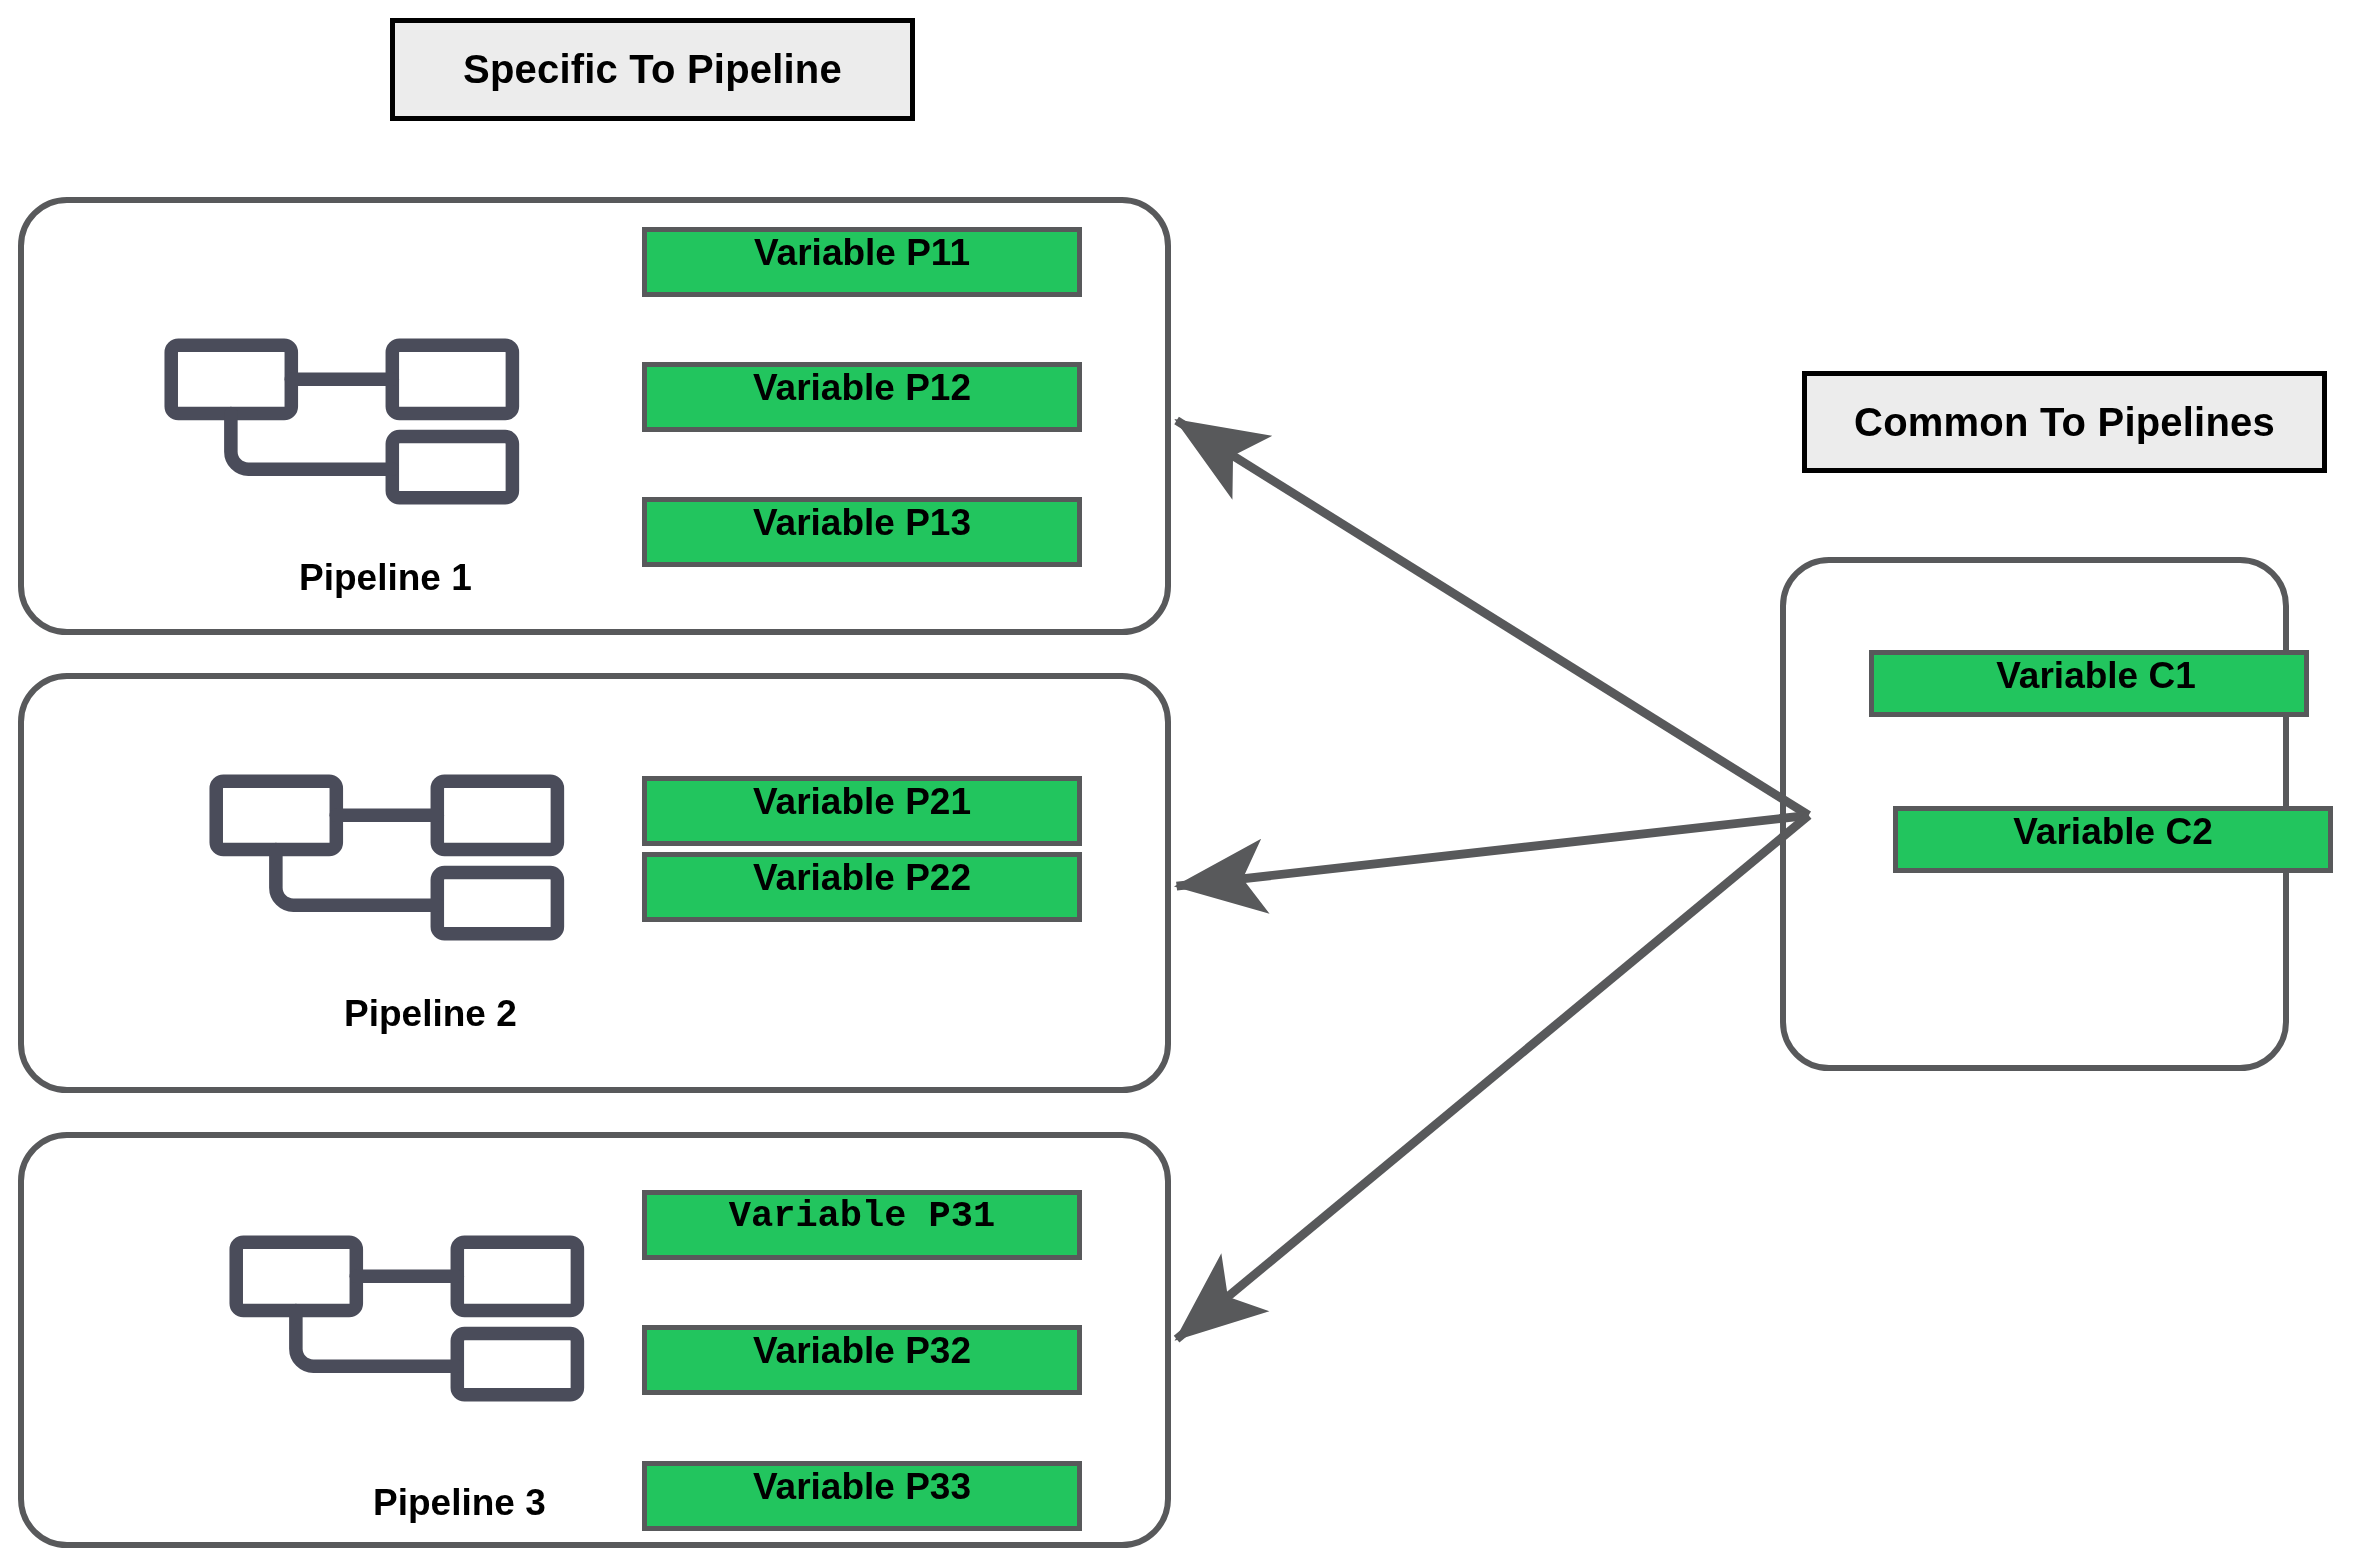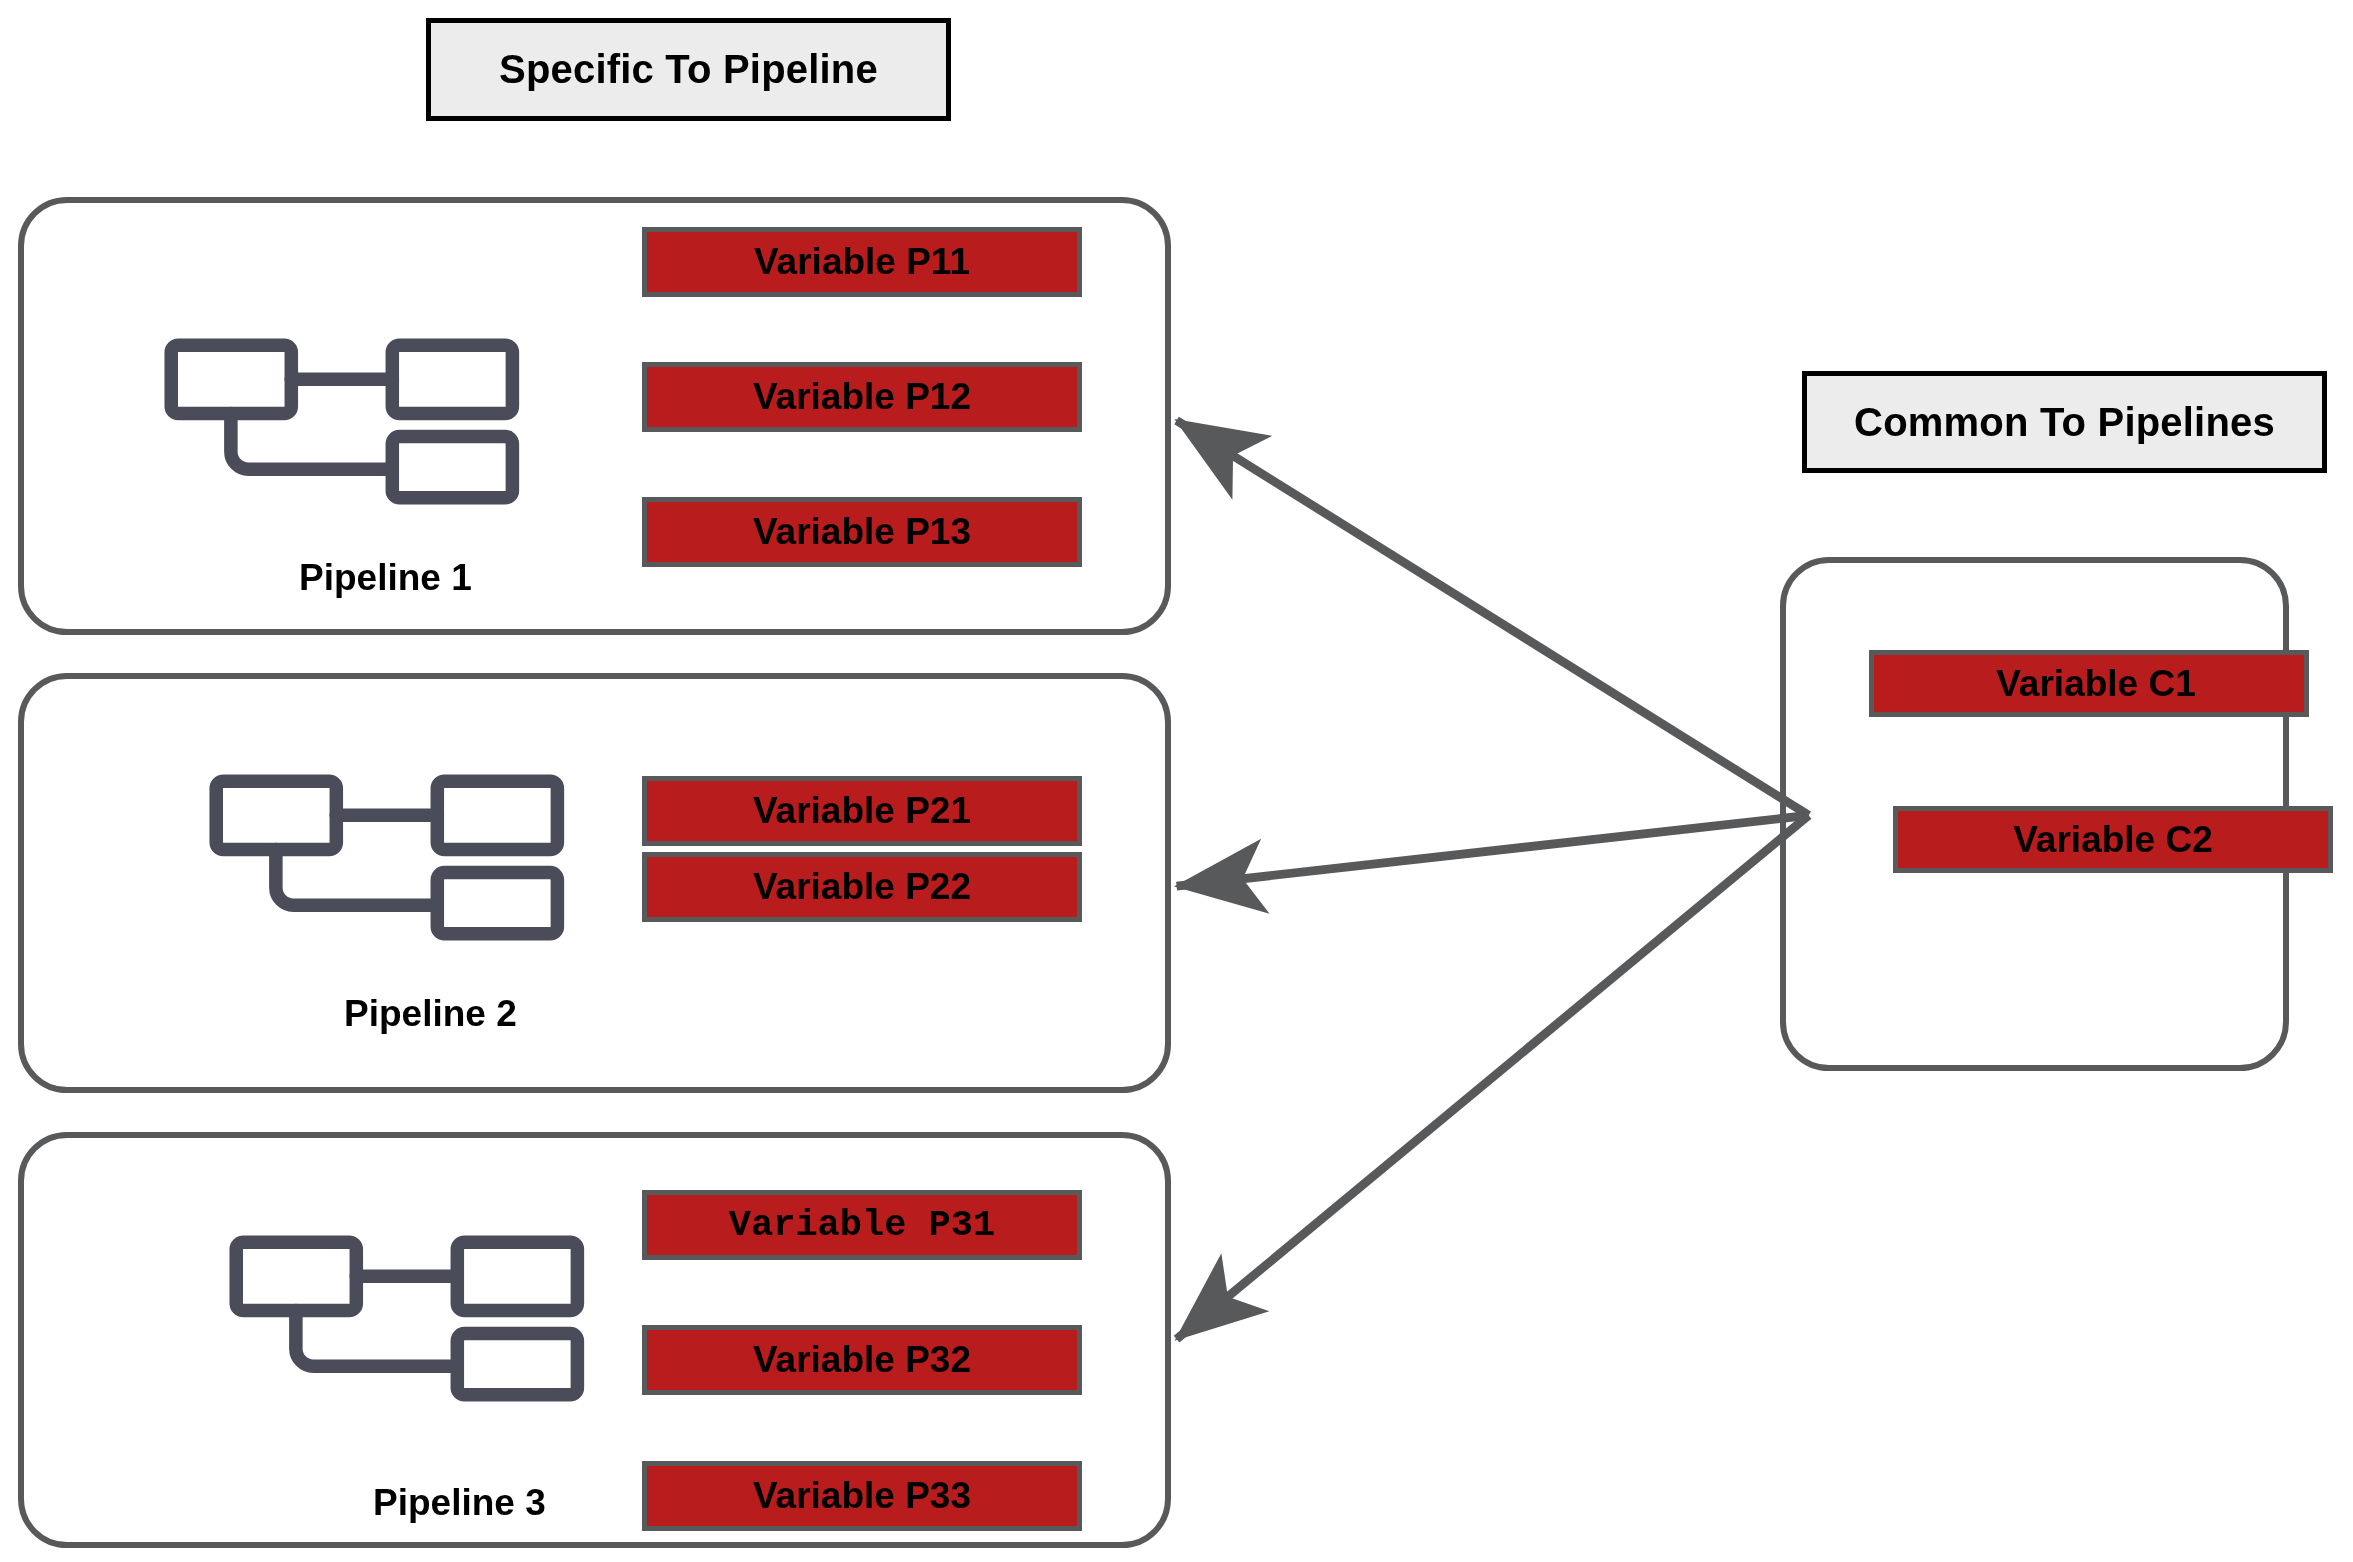--- a/index.html
+++ b/index.html
@@ -28,44 +28,44 @@
     justify-content: center;
     box-sizing: border-box;
   }
   .title-box .title-text {
     font-size: 40px;
     font-weight: bold;
     color: #000000;
     letter-spacing: 0.2px;
     white-space: nowrap;
   }
-  #title-specific { left: 390px; top: 17.5px; width: 525px; height: 103px; margin-left: 36px; }
+  #title-specific { left: 390px; top: 17.5px; width: 525px; height: 103px; }
   #title-common   { left: 1802px; top: 371px; width: 525px; height: 102px; }
 
   
   .group-box {
     position: absolute;
     border: 6.4px solid #58595b;
     border-radius: 49px;
     background: transparent;
     box-sizing: border-box;
   }
   #pipeline-group-1 { left: 17.5px;  top: 197px;  width: 1153px; height: 438px; }
   #pipeline-group-2 { left: 17.5px;  top: 673px;  width: 1153px; height: 420px; }
   #pipeline-group-3 { left: 17.5px;  top: 1132px; width: 1153px; height: 416px; }
   #common-group     { left: 1780px; top: 557px;  width: 509px;  height: 514px; }
 
   
   .var-box {
     position: absolute;
-    background: #b91c1c;
+    background: #22c55e;
     border: 5.6px solid #58595b;
     box-sizing: border-box;
     display: flex;
-    align-items: center;
+    align-items: flex-start;
     justify-content: center;
   }
   .var-box .var-text {
     font-size: 37px;
     font-weight: bold;
     color: #000000;
     white-space: nowrap;
   }
   .var-specific { left: 642px; width: 440px; height: 70px; }
   .var-common   { left: 1869px; width: 440px; height: 67px; }

